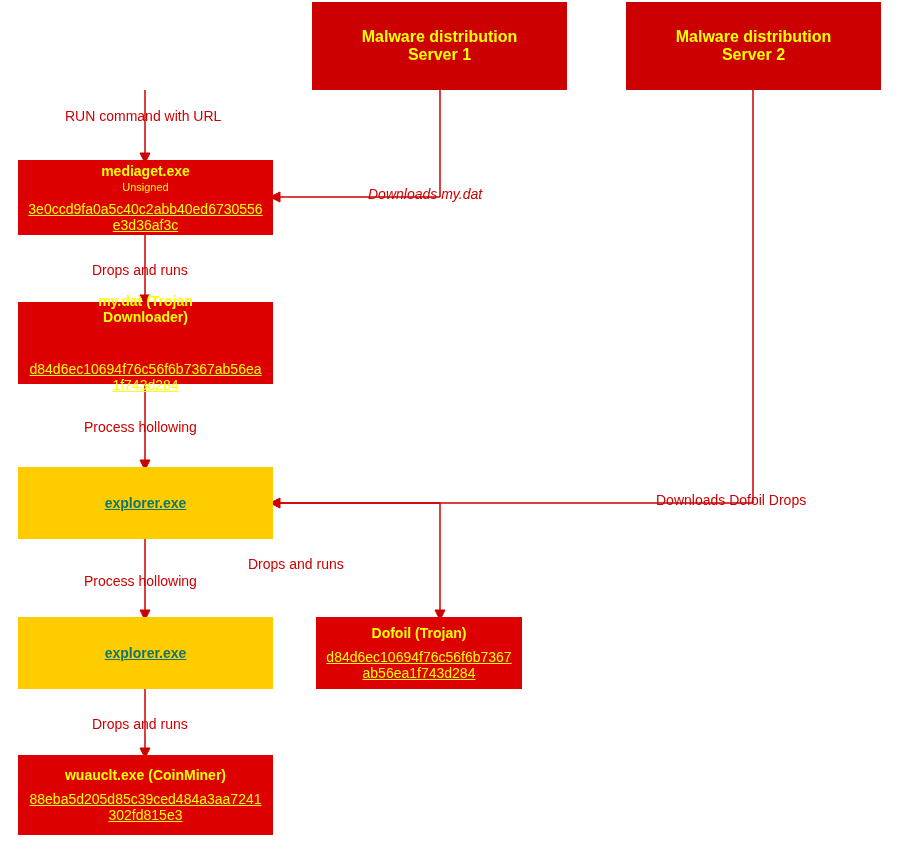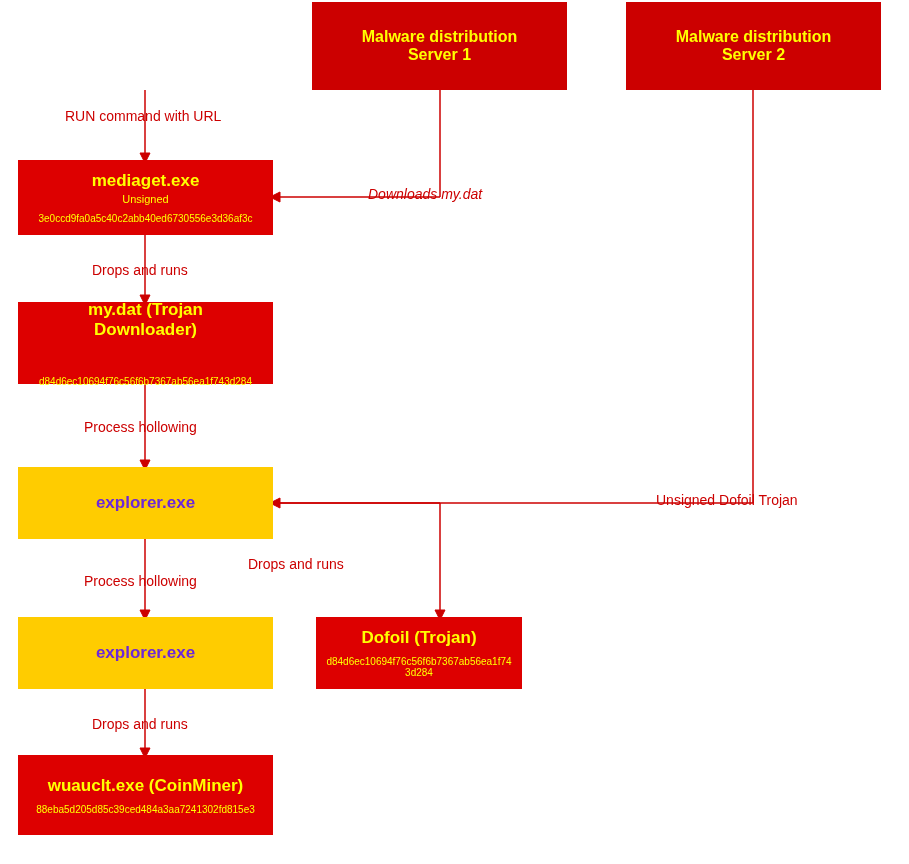--- a/index.html
+++ b/index.html
@@ -35,38 +35,40 @@
       position: absolute;
       display: flex;
       flex-direction: column;
       align-items: center;
       justify-content: center;
       text-align: center;
       padding: 8px 10px;
     }
     .process-box .title {
       font-weight: bold;
-      font-size: 17px;
+      font-size: 14px;
     }
     .process-box .subtitle {
       font-size: 11px;
       margin-top: 2px;
     }
     .process-box .hash {
-      font-size: 10px;
+      font-size: 14px;
       margin-top: 8px;
       word-break: break-all;
+      text-decoration: underline;
     }
     .red-box {
       background: #dd0000;
       color: #ffff00;
     }
     .yellow-box {
       background: #ffcc00;
-      color: #6d28d9;
+      color: #0f766e;
+      text-decoration: underline;
     }
     
     .arrow-label {
       position: absolute;
       font-size: 14px;
       color: #cc0000;
     }
     svg.arrows {
       position: absolute;
       top: 0;
@@ -145,21 +147,21 @@
     <span class="title">my.dat (Trojan<br>Downloader)</span>
     <span class="hash">d84d6ec10694f76c56f6b7367ab56ea1f743d284</span>
   </div>
 
   <div class="arrow-label" style="top:419px;left:84px;">Process hollowing</div>
 
   <div class="process-box yellow-box" style="top:467px;left:18px;width:255px;height:72px;">
     <span class="title">explorer.exe</span>
   </div>
 
-  <div class="arrow-label" style="top:492px;left:656px;">Unsigned Dofoil Trojan</div>
+  <div class="arrow-label" style="top:492px;left:656px;">Downloads Dofoil Drops</div>
 
   <div class="arrow-label" style="top:556px;left:248px;">Drops and runs</div>
 
   <div class="arrow-label" style="top:573px;left:84px;">Process hollowing</div>
 
   <div class="process-box yellow-box" style="top:617px;left:18px;width:255px;height:72px;">
     <span class="title">explorer.exe</span>
   </div>
 
   <div class="process-box red-box" style="top:617px;left:316px;width:206px;height:72px;">

